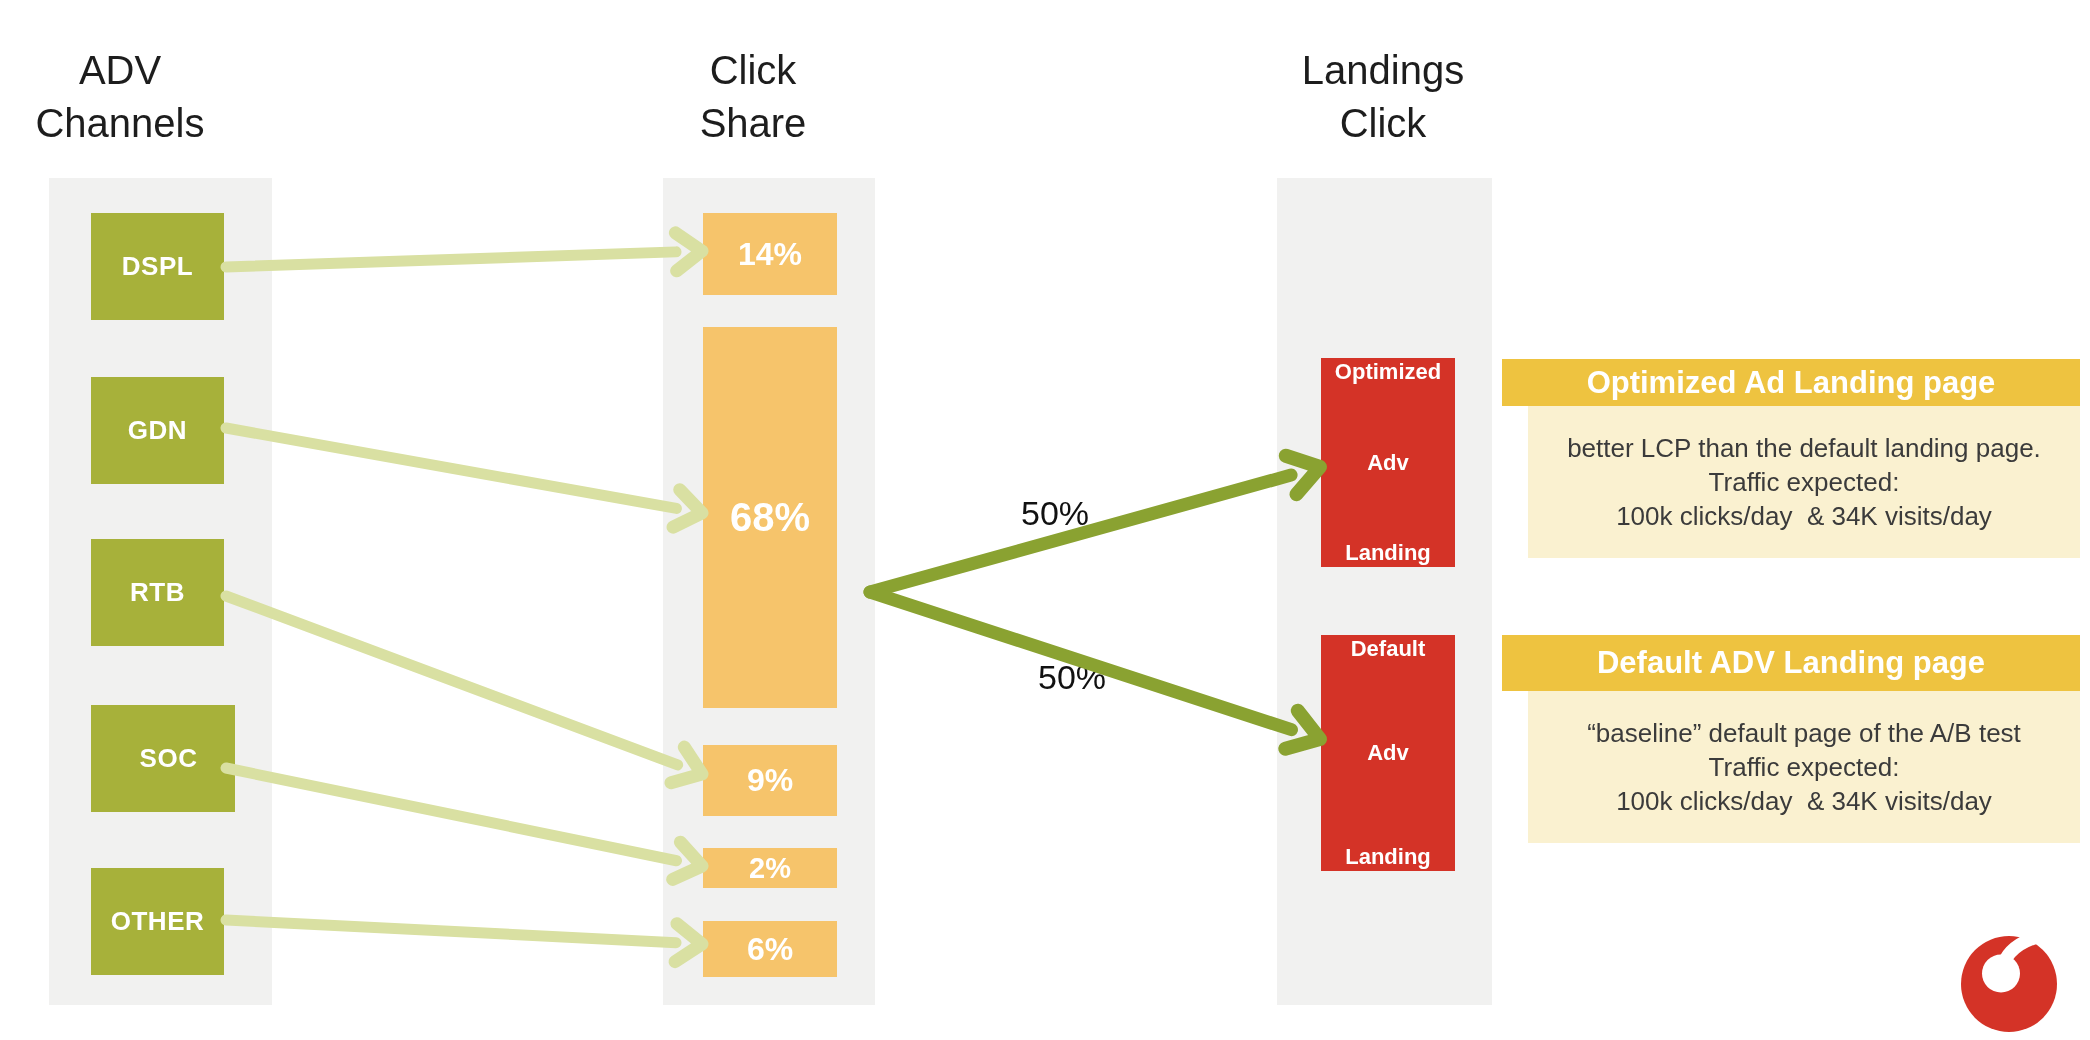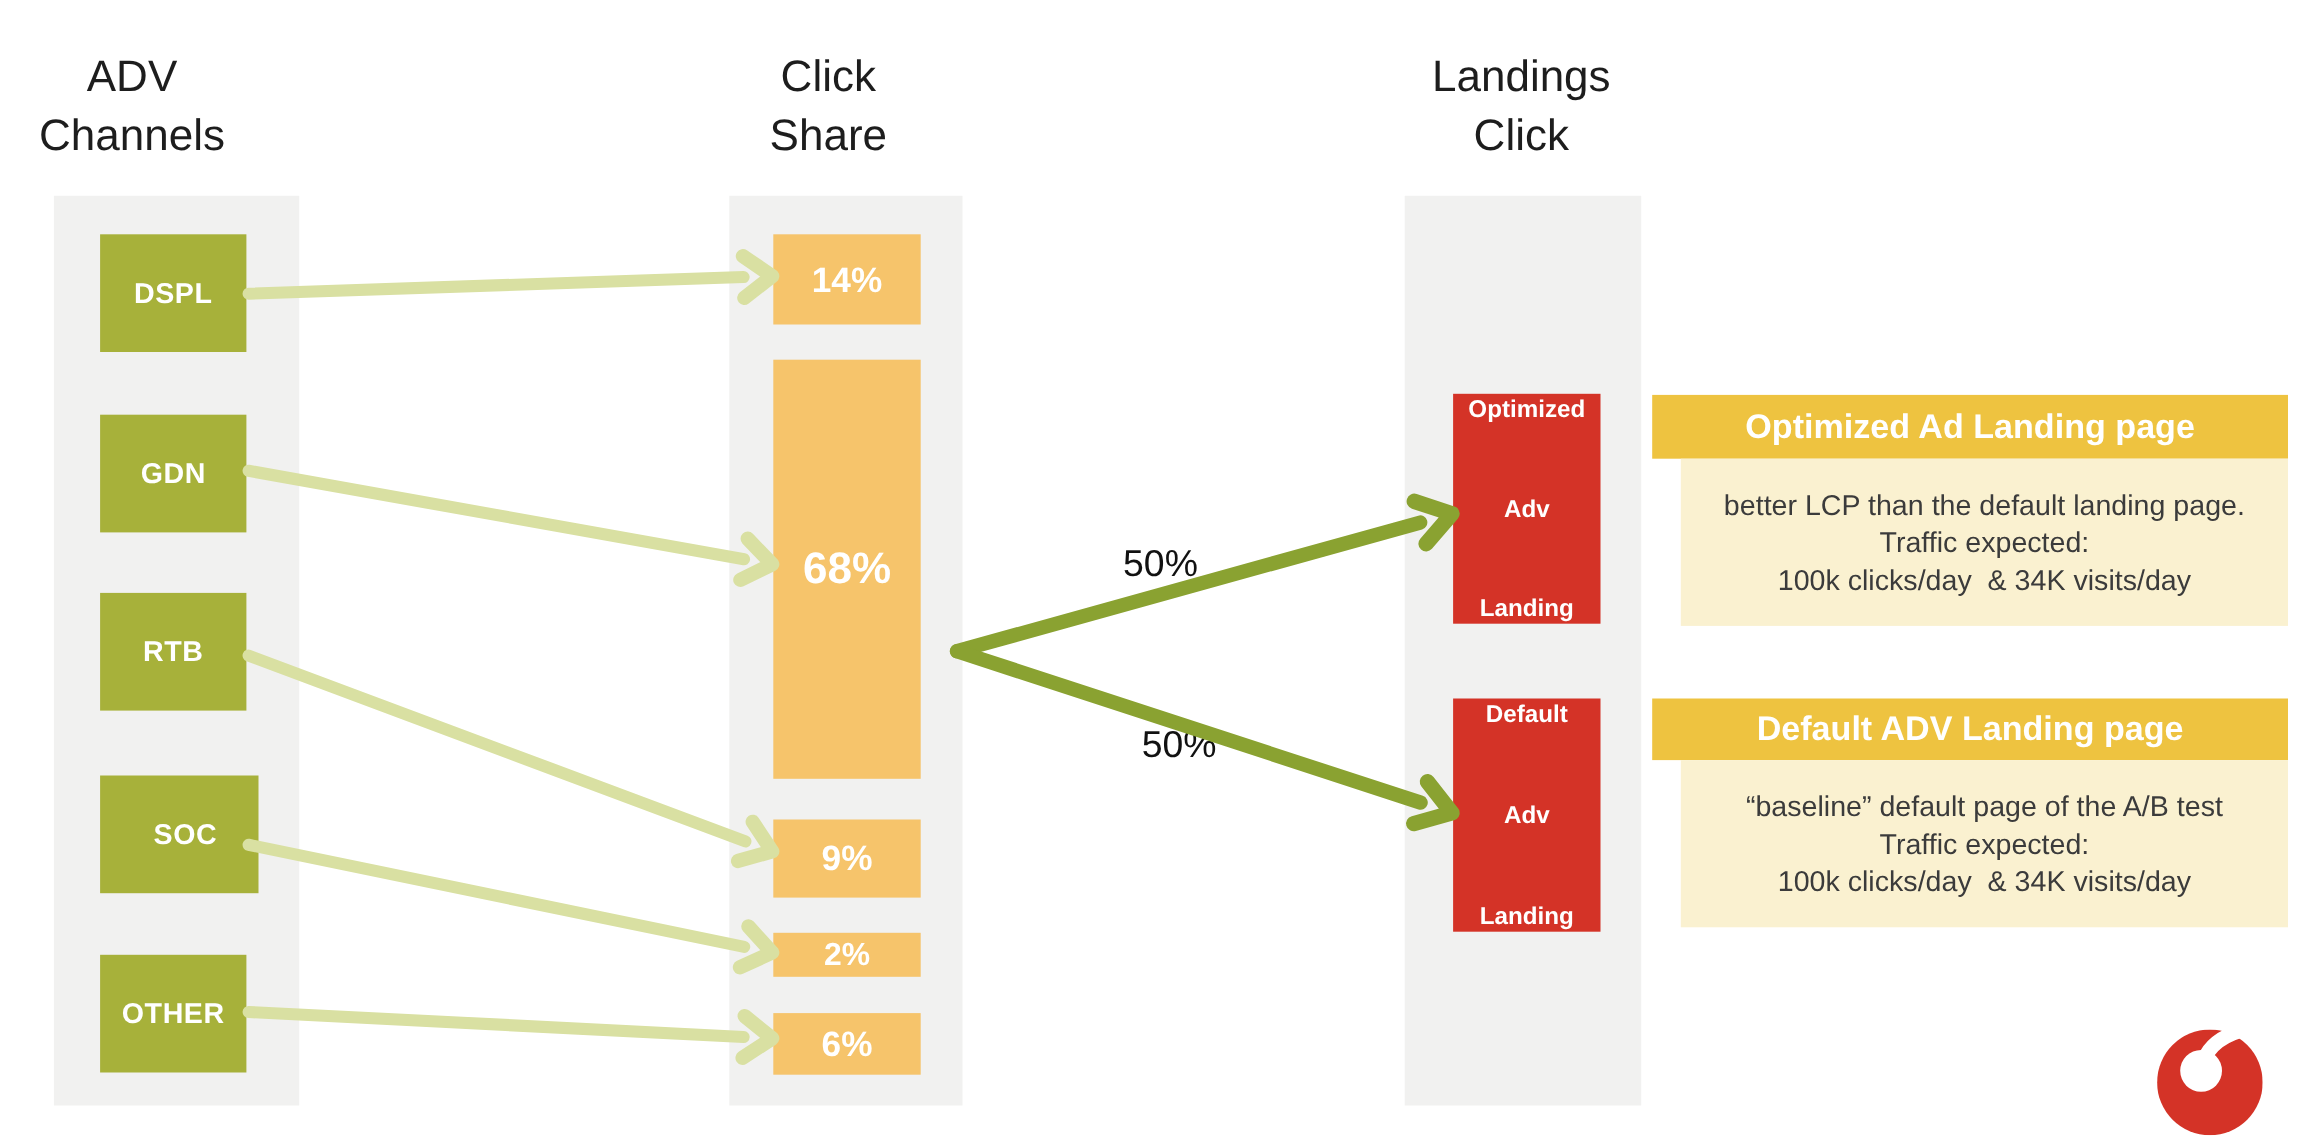--- a/index.html
+++ b/index.html
@@ -61,28 +61,28 @@
   <div class="obox" style="top:921px;height:56px;">6%</div>
 
   <div class="pct" style="left:1000px;top:460px;">50%</div>
   <div class="pct" style="left:1017px;top:624px;">50%</div>
 
   <div class="rbox" style="top:358px;height:209px;">
     <div>Optimized</div>
     <div>Adv</div>
     <div>Landing</div>
   </div>
-  <div class="rbox" style="top:635px;height:212px;">
+  <div class="rbox" style="top:635px;height:236px;">
     <div>Default</div>
     <div>Adv</div>
     <div>Landing</div>
   </div>
 
   <div class="card" style="top:359px;">
-    <div class="card-header" style="height:58px;">Optimized Ad Landing page</div>
+    <div class="card-header" style="height:47px;">Optimized Ad Landing page</div>
     <div class="card-body" style="height:152px;">
       <div>better LCP than the default landing page.</div>
       <div>Traffic expected:</div>
       <div>100k clicks/day  &amp; 34K visits/day</div>
     </div>
   </div>
   <div class="card" style="top:635px;">
     <div class="card-header" style="height:56px;">Default ADV Landing page</div>
     <div class="card-body" style="height:152px;">
       <div>“baseline” default page of the A/B test</div>

